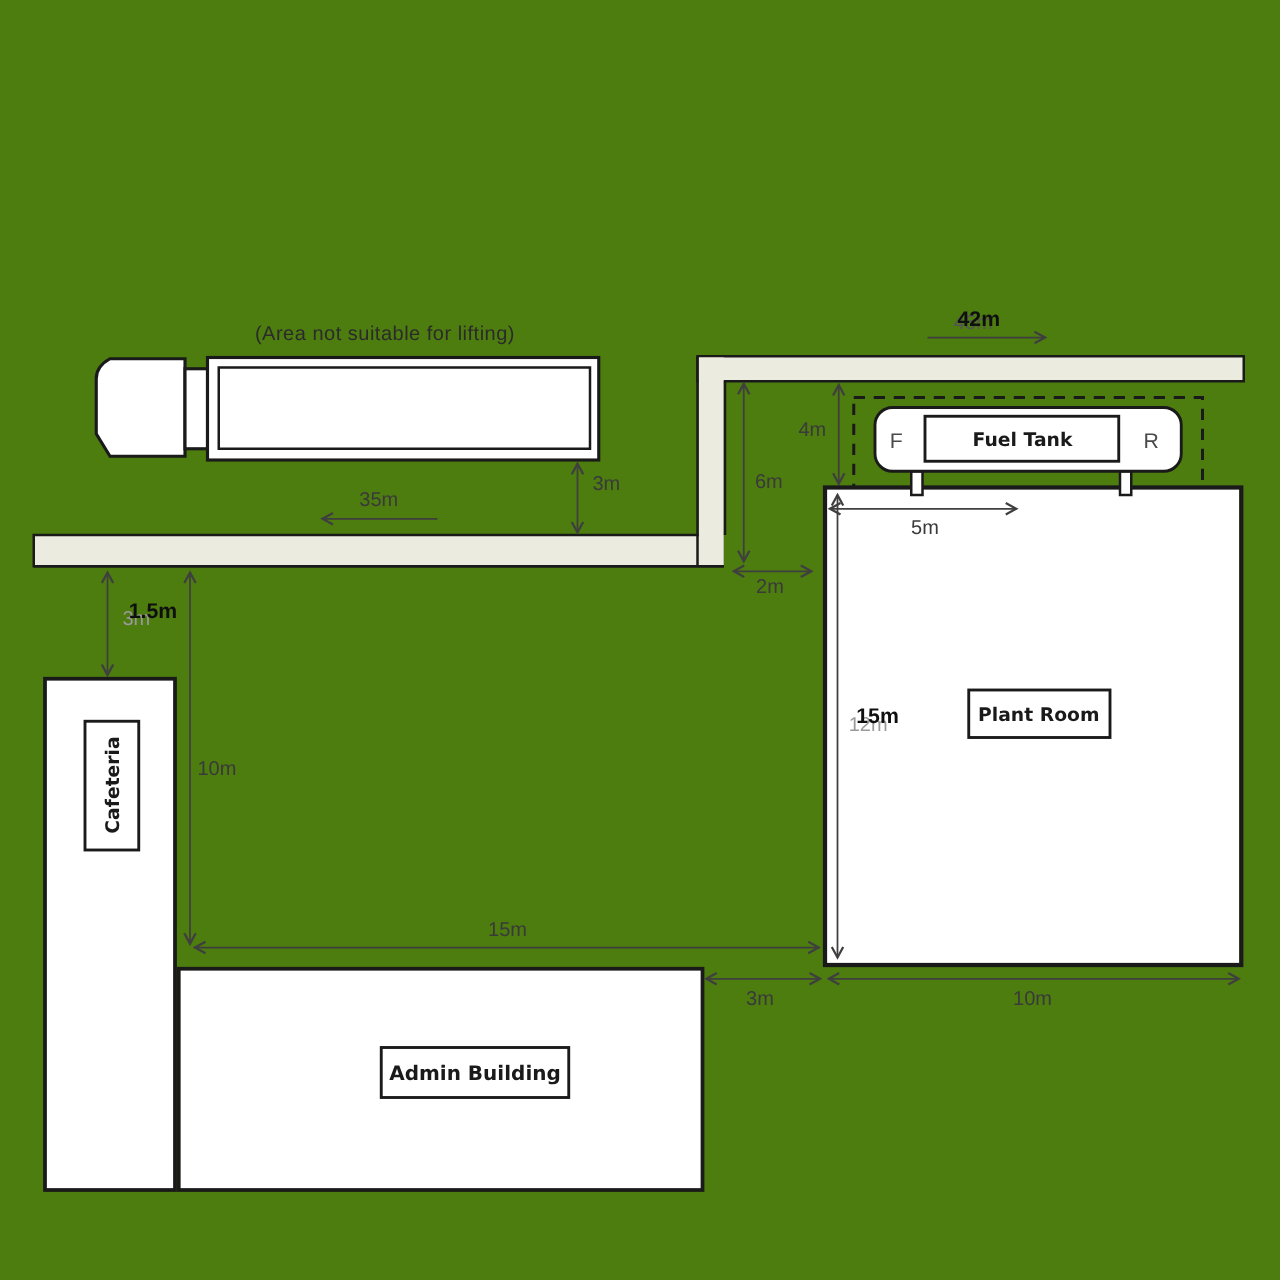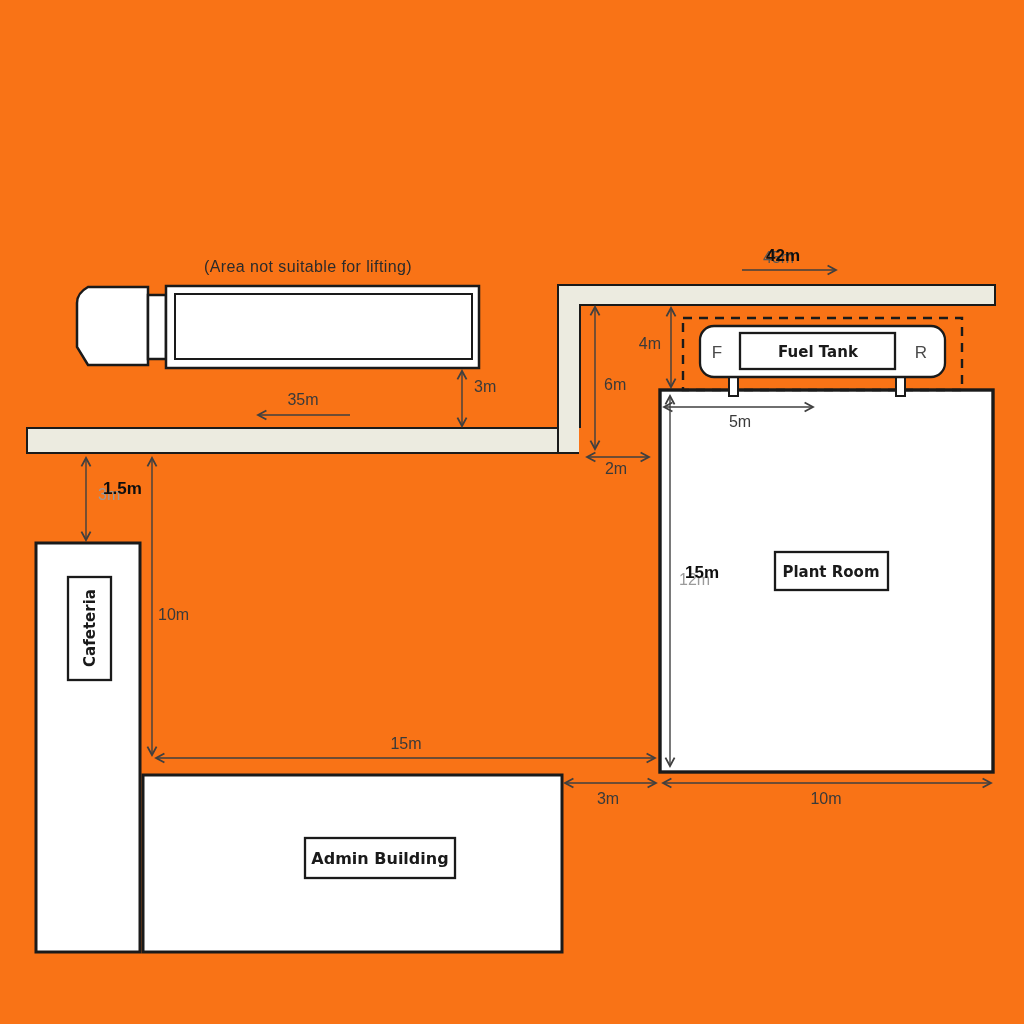--- a/index.html
+++ b/index.html
@@ -1,16 +1,16 @@
 <!DOCTYPE html>
 <html><head>
 <meta charset="utf-8">
 <style>
   html,body{margin:0;padding:0;background:#ffffff;}
-  #stage{position:relative;width:1024px;height:1024px;background:#f97316;overflow:hidden;}
+  #stage{position:relative;width:1024px;height:1024px;background:#4d7c0f;overflow:hidden;}
   svg{position:absolute;left:0;top:0;}
   .bld{fill:#ffffff;stroke:#1a1a1a;stroke-width:3;}
   .bldp{fill:#ffffff;stroke:#1a1a1a;stroke-width:3.4;}
   .box{fill:#ffffff;stroke:#1a1a1a;stroke-width:2.3;}
   .truck{fill:#ffffff;stroke:#1a1a1a;stroke-width:2.5;}
   .truck2{fill:#ffffff;stroke:#1a1a1a;stroke-width:2;}
   .roadline{stroke:#1a1a1a;stroke-width:2;fill:none;}
   .roadrect{stroke:#1a1a1a;stroke-width:2;}
   .dim{stroke:#3f3f3f;stroke-width:1.4;fill:none;}
   .dash{fill:none;stroke:#1a1a1a;stroke-width:2.4;stroke-dasharray:9 7;}

